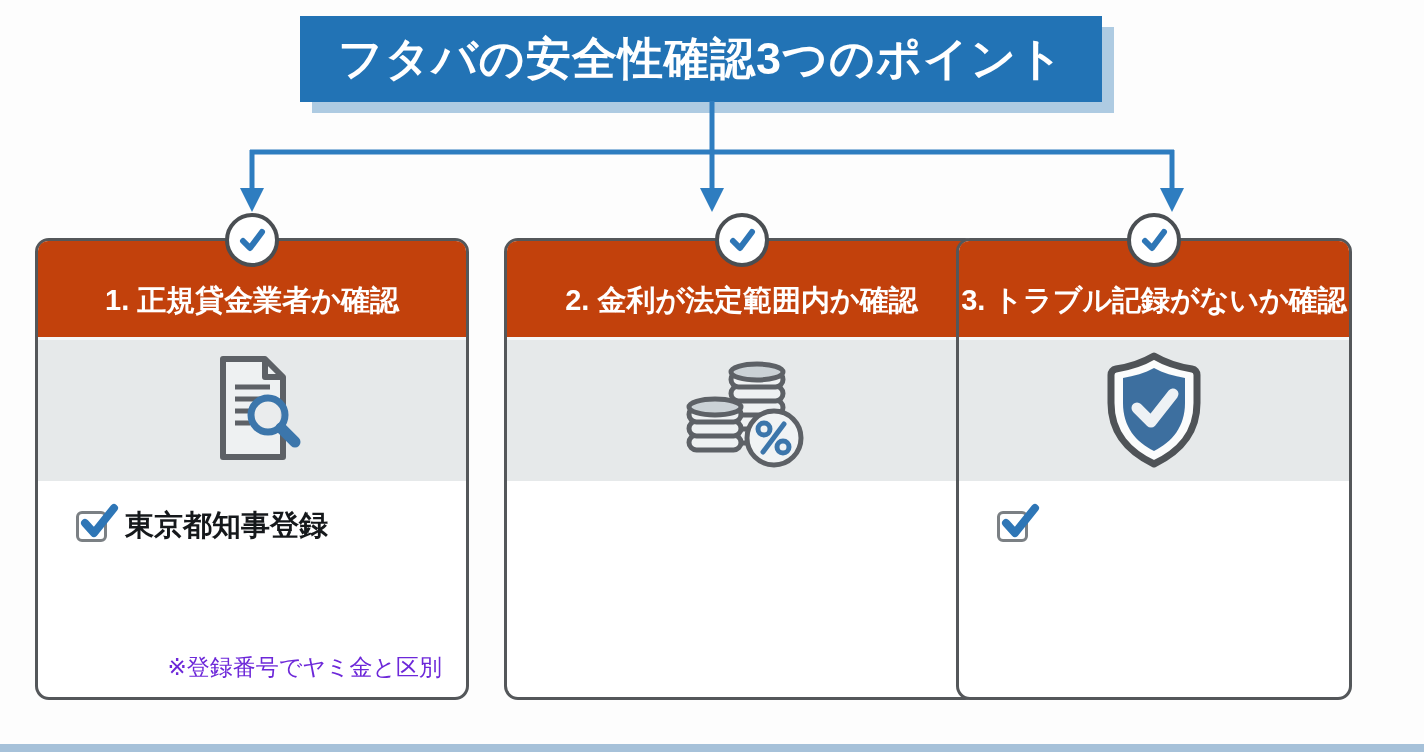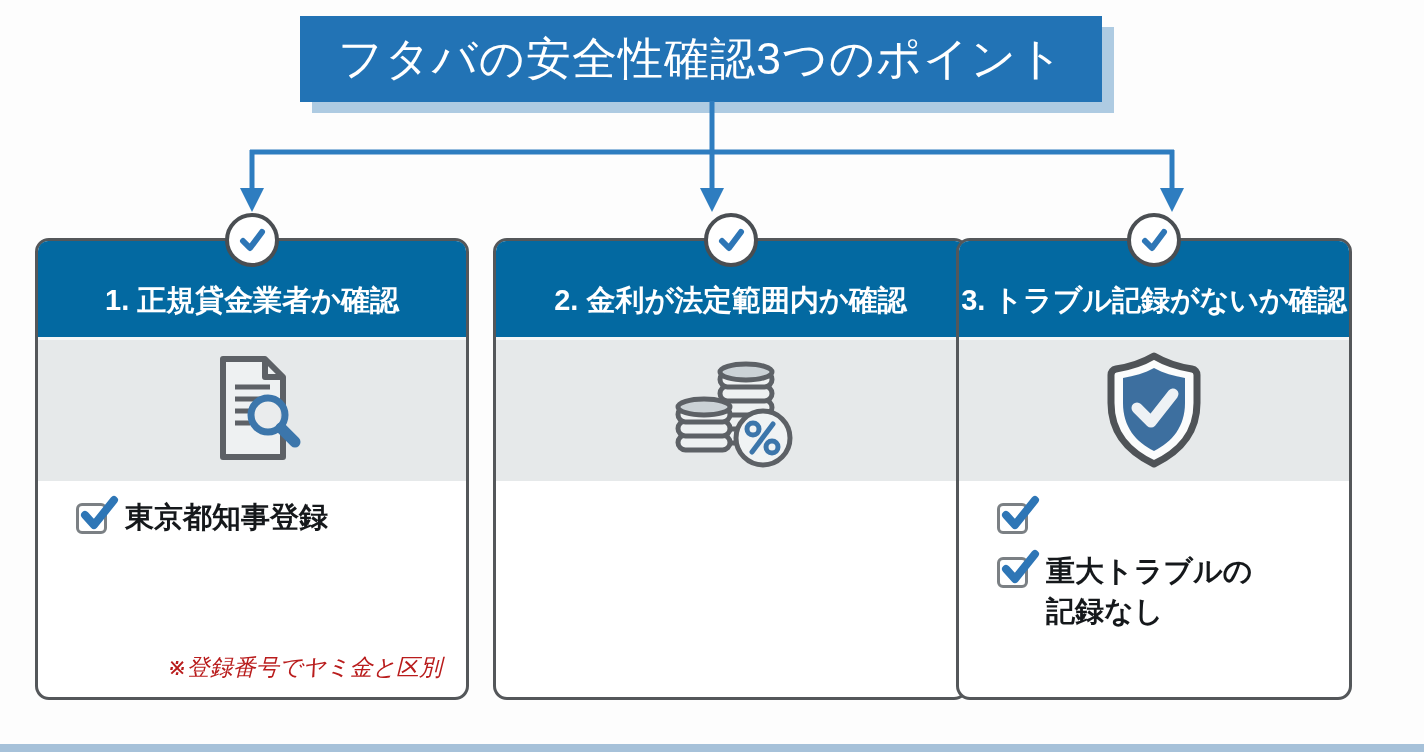--- a/index.html
+++ b/index.html
@@ -11,67 +11,67 @@
     overflow: hidden;
   }
   .canvas { position: absolute; inset: 0; }
 
   
   .title-banner {
     position: absolute; left: 300px; top: 16px; width: 802px; height: 86px;
     background: #2273b5; box-shadow: 12px 11px 0 #aecbe2;
     display: flex; align-items: center; justify-content: center;
   }
-  .title-banner span { color: #ffffff; font-size: 45px; font-weight: normal; letter-spacing: 1px; white-space: nowrap; }
+  .title-banner span { color: #ffffff; font-size: 45px; font-weight: bold; letter-spacing: 1px; white-space: nowrap; }
 
   
   svg.connectors { position: absolute; left: 0; top: 0; pointer-events: none; }
 
   
   .card {
     position: absolute; top: 238px; height: 462px;
     background: #ffffff; border: 3px solid #54575a; border-radius: 14px;
   }
   .card-1 { left: 35px;  width: 434px; }
-  .card-2 { left: 493px; width: 475px; }
+  .card-2 { left: 504px; width: 475px; }
   .card-3 { left: 956px; width: 396px; }
 
   .badge {
     position: absolute; top: -28px; left: 50%; transform: translateX(-50%);
     width: 54px; height: 54px; background: #ffffff;
     border: 4px solid #4a4e52; border-radius: 50%;
     display: flex; align-items: center; justify-content: center; z-index: 3;
   }
 
   .card-inner { position: absolute; inset: 0; border-radius: 10px; overflow: hidden; }
 
   .card-header {
-    height: 96px; background: #0369a1;
+    height: 96px; background: #c2410c;
     display: flex; align-items: center; justify-content: center; padding-top: 24px;
   }
   .card-header span { color: #ffffff; font-size: 29px; font-weight: bold; white-space: nowrap; }
 
   .icon-area {
     height: 144px; background: #e6e9ea; border-top: 3px solid #f4f6f7;
     display: flex; align-items: center; justify-content: center;
   }
 
-  .content { position: relative; height: 216px; padding: 16px 20px 0 38px; }
+  .content { position: relative; height: 216px; padding: 24px 20px 0 38px; }
 
   .chk-item { display: flex; gap: 18px; margin-bottom: 17px; }
   .chk-box {
     position: relative; flex: 0 0 31px; width: 31px; height: 31px;
     border: 3px solid #7b8084; border-radius: 6px; margin-top: 6px;
   }
   .chk-box svg { position: absolute; left: -2px; top: -13px; }
   .chk-label { font-size: 29px; font-weight: bold; color: #15181b; line-height: 1.38; white-space: pre-line; }
 
   .note {
     position: absolute; right: 24px; bottom: 14px;
-    font-size: 23px; font-weight: 500; color: #b91c1c; white-space: nowrap; font-style: italic;
+    font-size: 23px; font-weight: 500; color: #6d28d9; white-space: nowrap;
   }
 
   .bottom-bar { position: absolute; left: 0; bottom: 0; width: 100%; height: 8px; background: #a6c1d9; }
 </style>
 </head>
 <body>
 
 <div class="canvas">
 
   <div class="title-banner">
@@ -178,27 +178,18 @@
         </svg>
       </div>
       <div class="content">
         <div class="chk-item">
           <span class="chk-box">
             <svg width="42" height="42" viewBox="0 0 42 42">
                 <path d="M8 22 L17 32 L37 7" fill="none" stroke="#2e76b6" stroke-width="8" stroke-linecap="round" stroke-linejoin="round"></path>
               </svg>
           </span>
         </div>
-        <div class="chk-item">
-          <span class="chk-box">
-            <svg width="42" height="42" viewBox="0 0 42 42">
-                <path d="M8 22 L17 32 L37 7" fill="none" stroke="#2e76b6" stroke-width="8" stroke-linecap="round" stroke-linejoin="round"></path>
-              </svg>
-          </span>
-          <span class="chk-label">重大トラブルの
-記録なし</span>
-        </div>
       </div>
     </div>
   </section>
 
   <div class="bottom-bar"></div>
 </div>
 
 </body></html>

